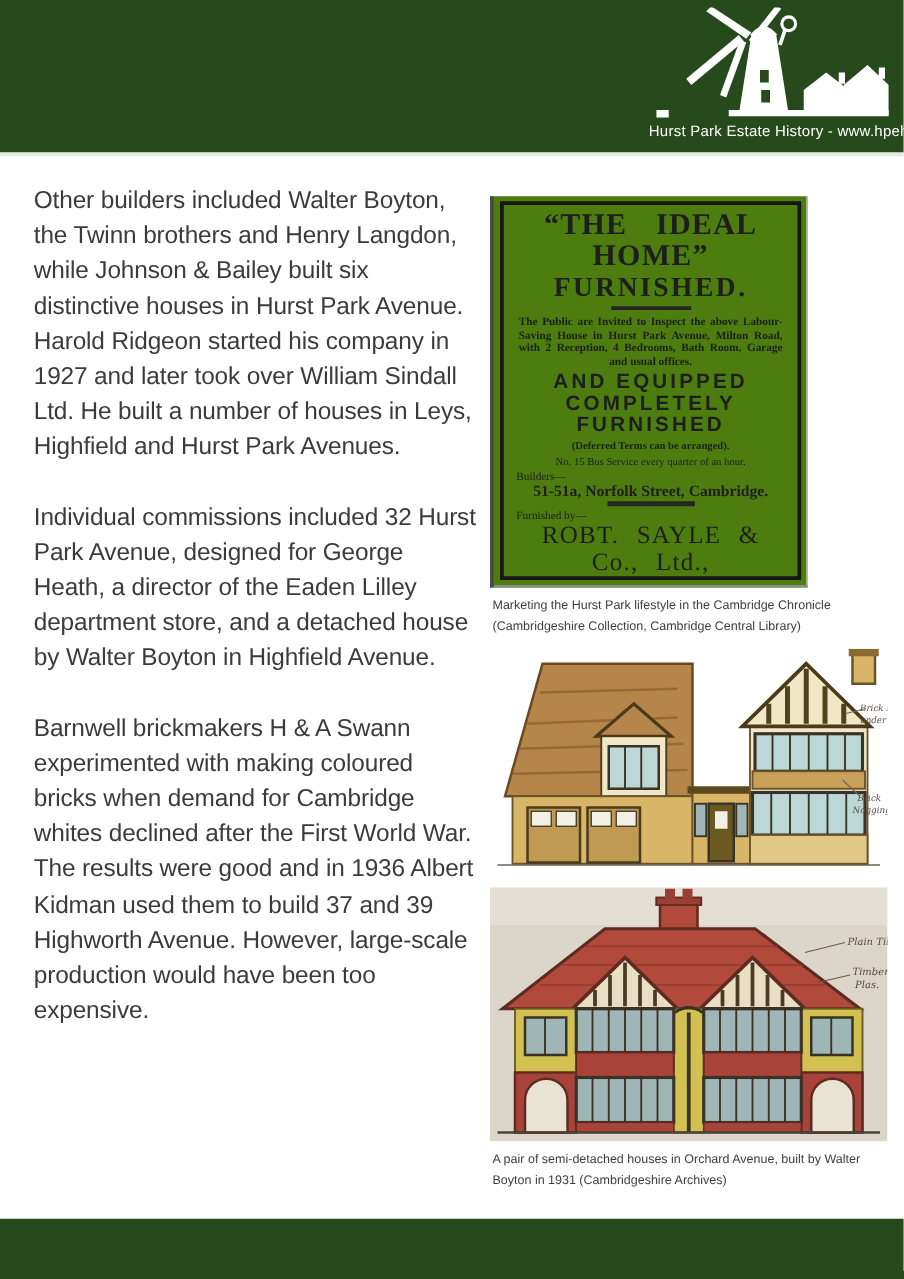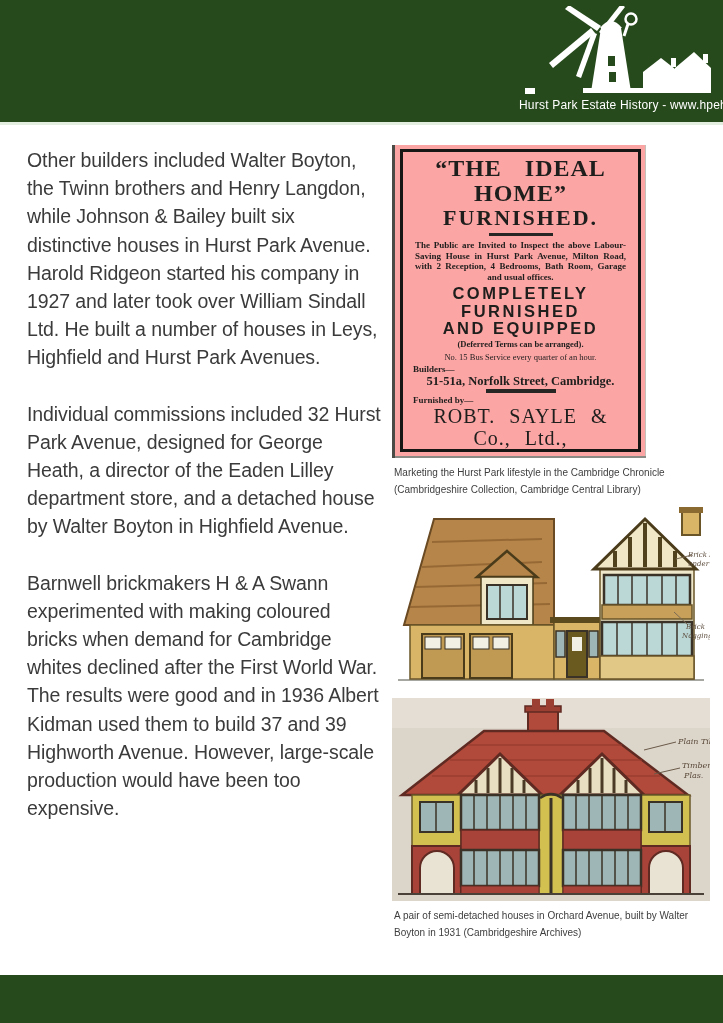--- a/index.html
+++ b/index.html
@@ -41,41 +41,42 @@
   }
   
   .media-col{position:absolute;left:392px;top:145px;width:318px;}
   .caption{
     margin:7px 2px 0 2px;
     font-size:10px;line-height:16.5px;color:#3e3e3e;
   }
   
   .advert{
     position:relative;width:254px;height:313px;
-    background:#fca5a5;
+    background:#4d7c0f;
     box-shadow:inset 3px 0 0 #4a4a46, inset 0 -2px 0 #8b8b85, inset -1px 0 0 #c2c0b8;
     overflow:hidden;
+    margin-top:12px;
   }
   .advert-frame{
     position:absolute;left:8px;top:4px;right:5px;bottom:6px;
     border:3px solid #161614;
     padding:4px 8px 2px 8px;box-sizing:border-box;
     text-align:center;color:#1e1e1c;
     font-family:"Liberation Serif",serif;
     overflow:hidden;
   }
   .ad-title1{font-size:24px;line-height:25px;font-weight:bold;word-spacing:16px;letter-spacing:1px;}
   .ad-title2{font-size:22px;line-height:24px;font-weight:bold;letter-spacing:2px;}
   .ad-rule{width:64px;height:3px;background:#262624;margin:3px auto 4px auto;}
   .ad-intro{font-size:9px;line-height:10.5px;font-weight:bold;text-align:justify;text-align-last:center;margin:0 4px 3px 4px;}
   .ad-sub{font-family:"Liberation Sans",sans-serif;font-size:16.5px;line-height:17.5px;font-weight:bold;letter-spacing:2.5px;}
   .ad-terms{font-size:8.5px;line-height:10px;font-weight:bold;margin:1px 0 3px 0;}
   .ad-exh{font-size:9px;line-height:10.5px;font-weight:bold;text-align:justify;text-align-last:center;margin:0 2px 2px 2px;}
   .ad-bus{font-size:8.5px;line-height:10px;margin-bottom:2px;}
-  .ad-label{font-size:9px;line-height:10px;font-weight:bold;text-align:left;margin-left:2px;}
+  .ad-label{font-size:9px;line-height:10px;font-weight:normal;text-align:left;margin-left:2px;}
   .ad-name1{font-size:21px;line-height:22px;word-spacing:14px;letter-spacing:1px;}
   .ad-name2{font-size:20px;line-height:22px;word-spacing:8px;letter-spacing:1px;}
   .ad-addr1{font-size:12.5px;line-height:14px;font-weight:bold;margin-bottom:1px;}
   .ad-rule2{width:70px;height:4px;background:#262624;margin:1px auto 2px auto;}
   
   .fig{display:block;}
   .fig2{margin-top:9px;}
   .fig3{margin-top:9px;}
   .annot{font-family:"DejaVu Serif",serif;font-style:italic;}
 </style>
@@ -123,22 +124,22 @@
 </div>
 
 <div class="media-col">
 
   <div class="advert">
     <div class="advert-frame">
       <div class="ad-title1">“THE IDEAL HOME”</div>
       <div class="ad-title2">FURNISHED.</div>
       <div class="ad-rule"></div>
       <div class="ad-intro">The Public are Invited to Inspect the above Labour-Saving House in Hurst Park Avenue, Milton Road, with 2 Reception, 4 Bedrooms, Bath Room, Garage and usual offices.</div>
+      <div class="ad-sub">AND EQUIPPED</div>
       <div class="ad-sub">COMPLETELY FURNISHED</div>
-      <div class="ad-sub">AND EQUIPPED</div>
       <div class="ad-terms">(Deferred Terms can be arranged).</div>
       <div class="ad-bus">No. 15 Bus Service every quarter of an hour.</div>
       <div class="ad-label">Builders—</div>
       <div class="ad-addr1">51-51a, Norfolk Street, Cambridge.</div>
       <div class="ad-rule2"></div>
       <div class="ad-label">Furnished by—</div>
       <div class="ad-name2">ROBT. SAYLE &amp; Co., Ltd.,</div>
 
     </div>
   </div>

